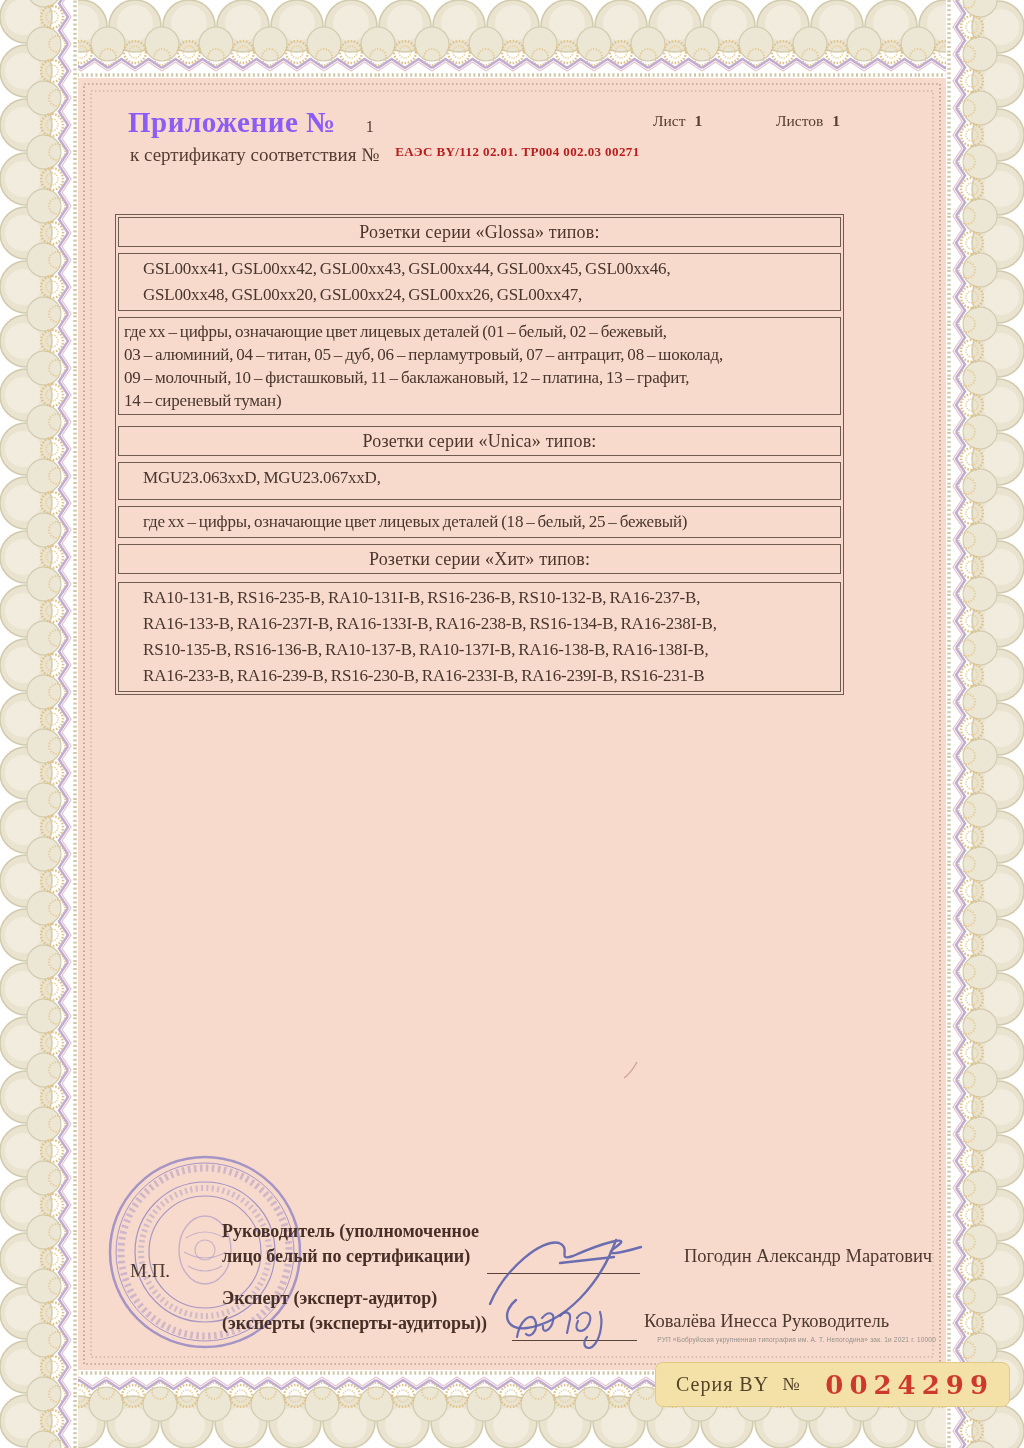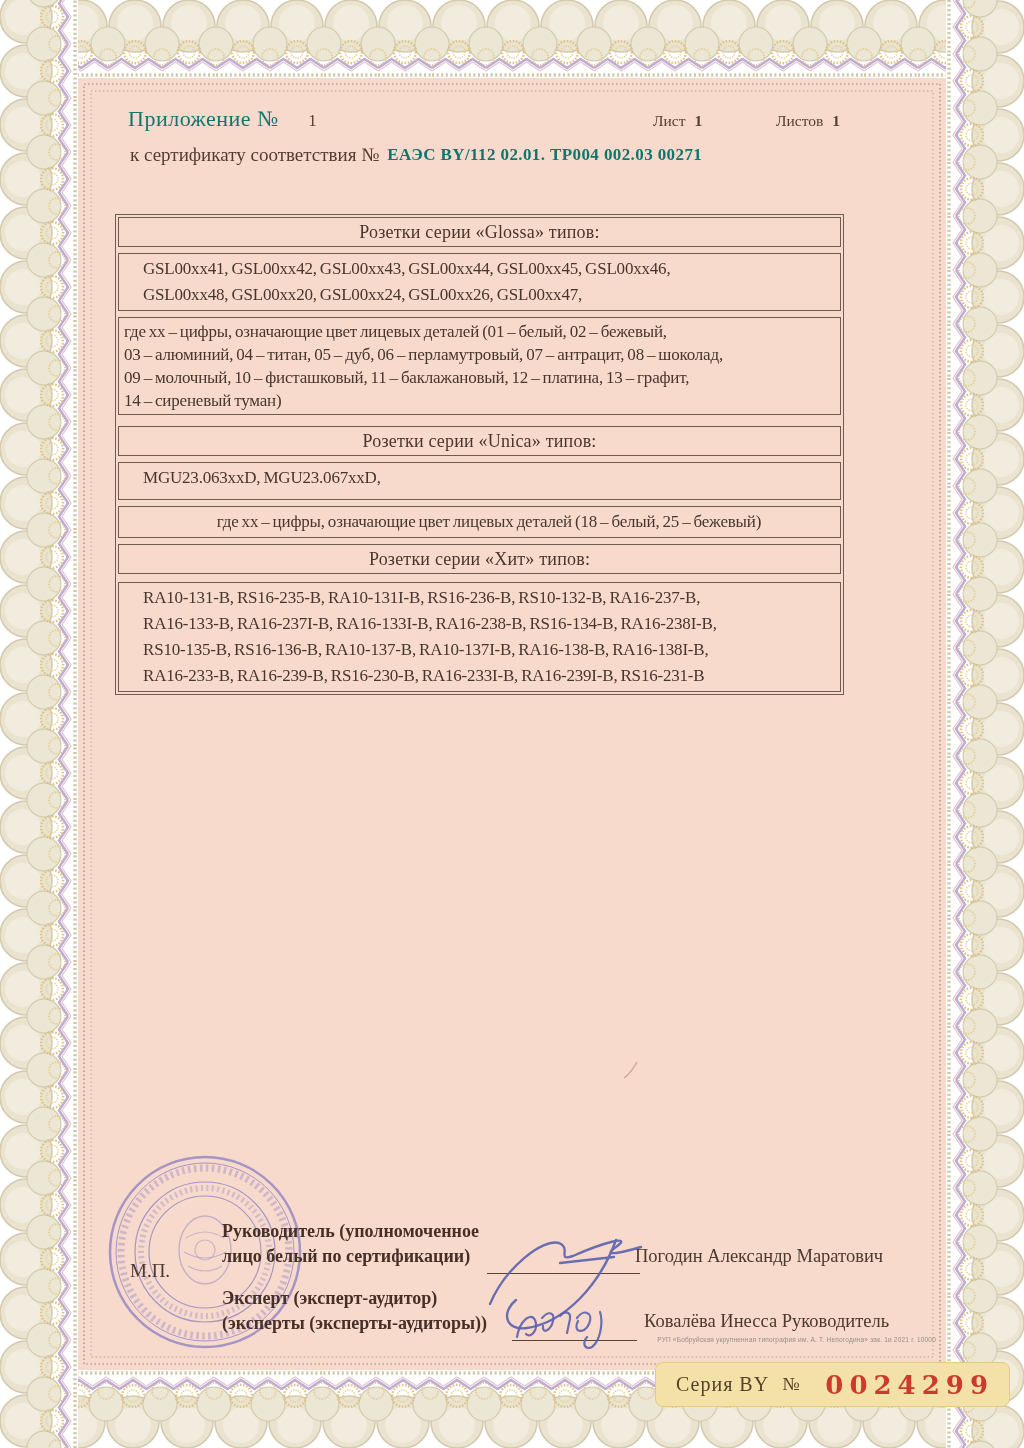--- a/index.html
+++ b/index.html
@@ -5,51 +5,51 @@
   html,body{margin:0;padding:0;background:#ffffff;}
   .page{position:relative;width:1024px;height:1448px;overflow:hidden;
         font-family:"Liberation Serif","DejaVu Serif",serif;color:#4b3a32;}
   .backdrop,.inkover{position:absolute;left:0;top:0;width:1024px;height:1448px;}
   .backdrop{z-index:0;}
   .inkover{z-index:3;pointer-events:none;}
   .content{position:absolute;left:0;top:0;width:1024px;height:1448px;z-index:2;}
   .abs{position:absolute;}
 
   .appendix-line{left:128px;top:106px;display:flex;align-items:baseline;gap:30px;}
-  .appendix-label{font-size:22px;letter-spacing:.5px;color:#0f766e;}
+  .appendix-label{font-size:29px;letter-spacing:.5px;color:#8b5cf6;font-weight:bold;}
   .appendix-number{font-size:16px;color:#50392f;}
   .sheet{top:112px;display:flex;gap:9px;font-size:15.5px;color:#55402f;}
   .sheet b{font-weight:bold;}
-  .cert-line{left:130px;top:144px;display:flex;align-items:center;}
+  .cert-line{left:130px;top:144px;display:flex;align-items:flex-start;}
   .cert-label{font-size:19px;color:#533c31;}
-  .cert-number{font-size:17px;font-weight:bold;color:#0f766e;margin-left:8px;letter-spacing:.4px;}
+  .cert-number{font-size:13px;font-weight:bold;color:#b91c1c;margin-left:16px;letter-spacing:.4px;}
 
   .doc-table{left:115px;top:214px;width:729px;border:1px solid #6e5c50;padding:2px;box-sizing:border-box;}
   .trow{border:1px solid #6e5c50;box-sizing:border-box;padding:2px 5px;white-space:pre-line;
         font-size:17px;letter-spacing:-0.2px;word-spacing:-1px;color:#46362e;}
   .trow.hdr{text-align:center;font-size:18px;padding-top:4px;letter-spacing:.2px;word-spacing:0;color:#4a352c;}
   .lh-a{line-height:26px;padding-left:24px;}
   .lh-b{line-height:23px;}
   .r1{min-height:30px;margin-bottom:6px;}
   .r2{min-height:58px;margin-bottom:6px;}
   .r3{min-height:93px;margin-bottom:11px;}
   .r4{min-height:30px;margin-bottom:6px;}
   .r5{min-height:38px;margin-bottom:6px;}
-  .r6{min-height:32px;margin-bottom:6px;text-align:center;}
+  .r6{min-height:32px;margin-bottom:6px;}
   .r7{min-height:30px;margin-bottom:8px;}
   .r8{min-height:108px;}
 
   .mp{left:130px;top:1260px;font-size:19px;color:#4b3a32;}
   .role{left:222px;top:1219px;font-weight:bold;font-size:18px;line-height:25px;white-space:pre-line;color:#452f27;}
   .role2{top:1286px;}
   .sig-line{border-bottom:1.5px solid #57453c;}
   .sig-line1{left:487px;top:1248px;width:153px;height:25px;}
   .sig-line2{left:512px;top:1317px;width:125px;height:23px;}
   .name{font-size:18.5px;color:#4b382e;}
-  .name1{left:635px;top:1246px;}
+  .name1{left:684px;top:1246px;}
   .name2{left:644px;top:1311px;}
   .imprint{left:556px;top:1336px;width:380px;text-align:right;font-size:6.5px;color:#90908a;
            font-family:"Liberation Sans","DejaVu Sans",sans-serif;letter-spacing:.2px;}
 
   .serial{left:655px;top:1362px;width:355px;height:45px;background:#f4e1a8;border:1px solid #e2ca85;
           border-radius:8px;box-sizing:border-box;display:flex;align-items:center;padding-left:20px;}
   .serial-label{font-size:20px;color:#54432a;letter-spacing:1px;}
   .serial-no{font-size:18px;color:#54432a;margin-left:13px;}
   .serial-number{font-size:26px;font-weight:bold;color:#cd3a2c;letter-spacing:6px;margin-left:26px;
                  font-family:"DejaVu Serif","Liberation Serif",serif;}

